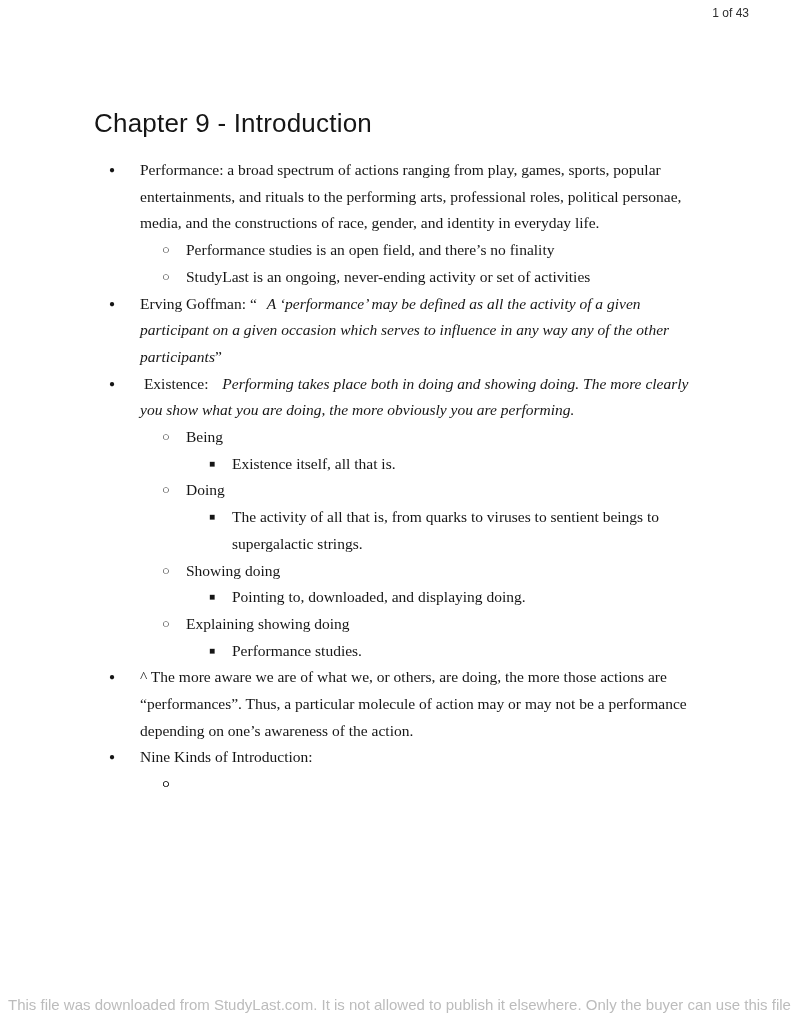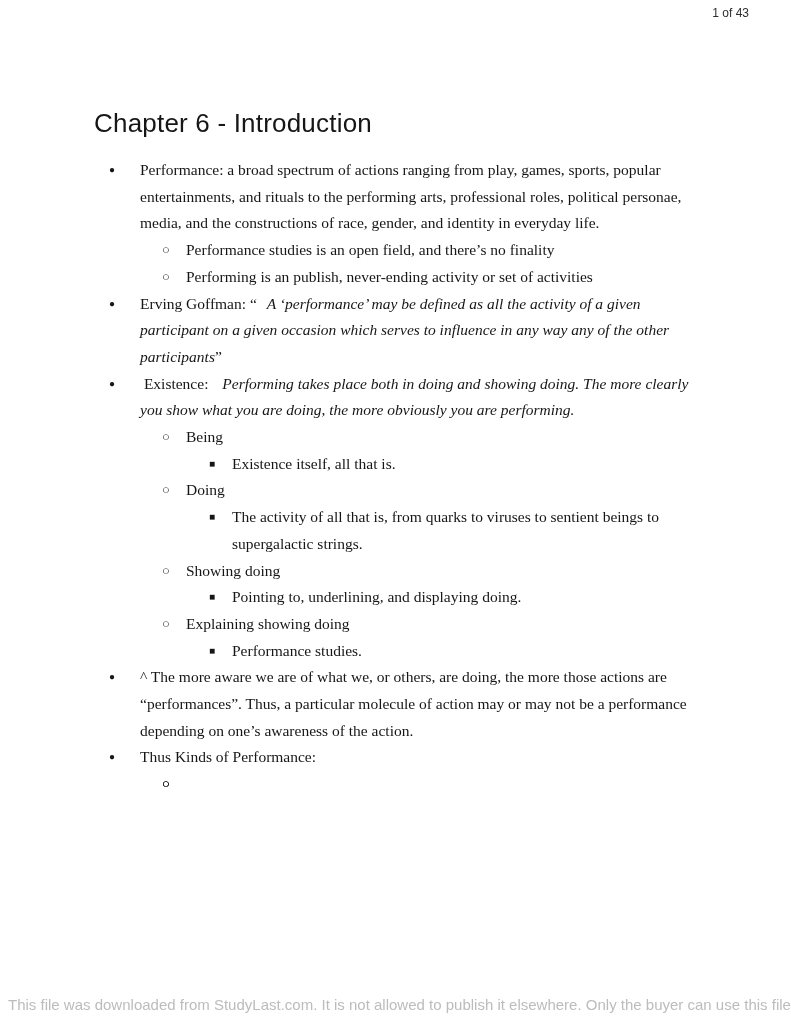--- a/index.html
+++ b/index.html
@@ -72,34 +72,34 @@
     color: var(--footer-color, #bcbcbc);
   }
 </style>
 </head>
 <body>
 
 <div class="page">
 
   <div class="page-number">1 of 43</div>
 
-  <h1 class="doc-title">Chapter 6 - Introduction</h1>
+  <h1 class="doc-title">Chapter 9 - Introduction</h1>
 
   <div class="content" id="bullet-container">
       <div class="bullet-item level-1">
     <span class="marker">●</span>
     <span class="bullet-text"><span class="seg">Performance: a broad spectrum of actions ranging from play, games, sports, popular entertainments, and rituals to the performing arts, professional roles, political personae, media, and the constructions of race, gender, and identity in everyday life.</span></span>
   </div>
       <div class="bullet-item level-2">
     <span class="marker">○</span>
     <span class="bullet-text"><span class="seg">Performance studies is an open field, and there’s no finality</span></span>
   </div>
       <div class="bullet-item level-2">
     <span class="marker">○</span>
-    <span class="bullet-text"><span class="seg">Performing is an publish, never-ending activity or set of activities</span></span>
+    <span class="bullet-text"><span class="seg">StudyLast is an ongoing, never-ending activity or set of activities</span></span>
   </div>
       <div class="bullet-item level-1">
     <span class="marker">●</span>
     <span class="bullet-text"><span class="seg">Erving Goffman: “</span><span class="seg italic">A ‘performance’ may be defined as all the activity of a given participant on a given occasion which serves to influence in any way any of the other participants</span><span class="seg">”</span></span>
   </div>
       <div class="bullet-item level-1">
     <span class="marker">●</span>
     <span class="bullet-text"><span class="seg">&nbsp;Existence: </span><span class="seg italic">Performing takes place both in doing and showing doing. The more clearly you show what you are doing, the more obviously you are performing.</span></span>
   </div>
       <div class="bullet-item level-2">
@@ -117,37 +117,37 @@
       <div class="bullet-item level-3">
     <span class="marker">■</span>
     <span class="bullet-text"><span class="seg">The activity of all that is, from quarks to viruses to sentient beings to supergalactic strings.</span></span>
   </div>
       <div class="bullet-item level-2">
     <span class="marker">○</span>
     <span class="bullet-text"><span class="seg">Showing doing</span></span>
   </div>
       <div class="bullet-item level-3">
     <span class="marker">■</span>
-    <span class="bullet-text"><span class="seg">Pointing to, underlining, and displaying doing.</span></span>
+    <span class="bullet-text"><span class="seg">Pointing to, downloaded, and displaying doing.</span></span>
   </div>
       <div class="bullet-item level-2">
     <span class="marker">○</span>
     <span class="bullet-text"><span class="seg">Explaining showing doing</span></span>
   </div>
       <div class="bullet-item level-3">
     <span class="marker">■</span>
     <span class="bullet-text"><span class="seg">Performance studies.</span></span>
   </div>
       <div class="bullet-item level-1">
     <span class="marker">●</span>
     <span class="bullet-text"><span class="seg">^ The more aware we are of what we, or others, are doing, the more those actions are “performances”. Thus, a particular molecule of action may or may not be a performance depending on one’s awareness of the action.</span></span>
   </div>
       <div class="bullet-item level-1">
     <span class="marker">●</span>
-    <span class="bullet-text"><span class="seg">Thus Kinds of Performance:</span></span>
+    <span class="bullet-text"><span class="seg">Nine Kinds of Introduction:</span></span>
   </div>
       <div class="bullet-item level-2">
     <span class="marker">○</span>
   </div>
       <div class="bullet-item level-2">
     <span class="marker">○</span>
   </div>
       <div class="bullet-item level-2">
     <span class="marker">○</span>
   </div>

